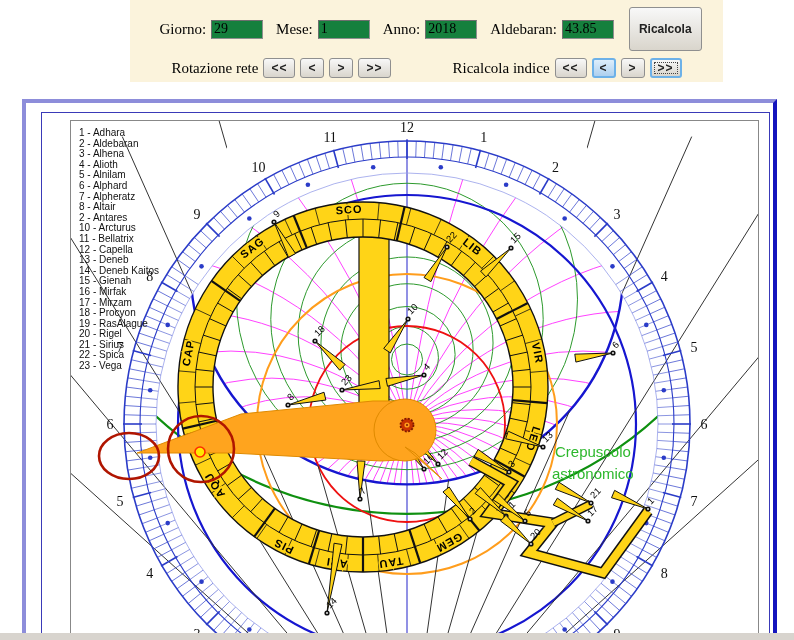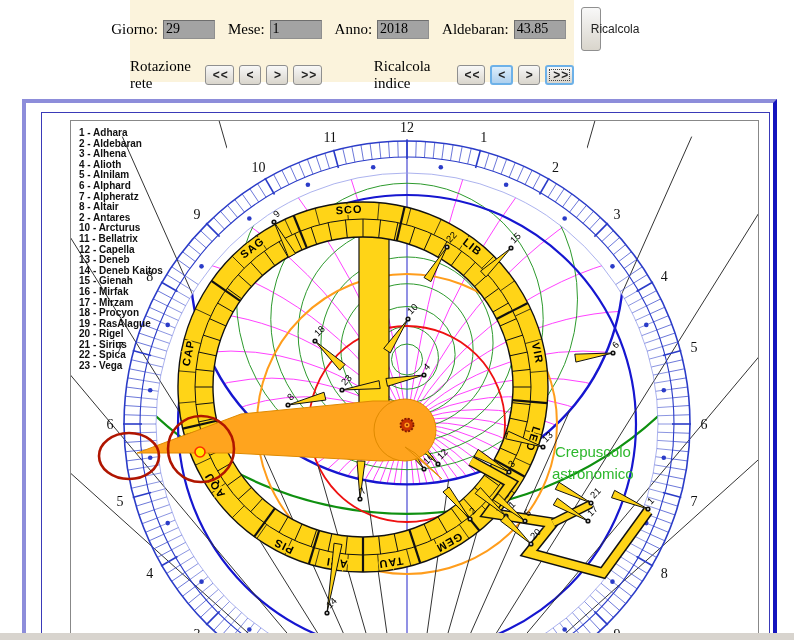--- a/index.html
+++ b/index.html
@@ -1,44 +1,44 @@
 <!DOCTYPE html>
 <html><head>
 <meta charset="utf-8">
 <style>
   html,body{margin:0;padding:0;width:794px;height:640px;overflow:hidden;background:#fff;
     font-family:"Liberation Serif",serif;}
   
-  .controls{position:absolute;left:130px;top:0;width:444px;height:82px;background:#fbf3dc;
+  .controls{position:absolute;left:130px;top:0;width:593px;height:82px;background:#fbf3dc;
     font-size:15px;color:#000;}
   .crow{display:flex;align-items:center;justify-content:center;gap:5px;}
   .crow1{padding-top:7px;}
   .crow2{padding-top:7px;}
   .crow3{padding-top:5px;}
   .clabel{margin-left:8px;white-space:nowrap;}
   .cinput{width:46px;height:17px;border:1px solid #8f8f8f;border-top-color:#6e6e6e;
-    border-left-color:#6e6e6e;background:#a3a3a3;font-family:"Liberation Serif",serif;
+    border-left-color:#6e6e6e;background:#15803d;font-family:"Liberation Serif",serif;
     font-size:14px;padding:0 2px;}
   .btn{font-family:"Liberation Sans",sans-serif;font-size:12px;color:#222;
     background:linear-gradient(#f8f8f8,#d9d5cc);border:1px solid #8f8f8f;border-radius:3px;
-    padding:14px 9px;min-width:18px;}
+    padding:14px 9px;min-width:18px;font-weight:bold;}
   .btn-arrow{font-weight:bold;letter-spacing:1px;padding:2px 7px;}
   .btn-hl{background:linear-gradient(#ddeefc,#aed0ee);border:2px solid #6db1e8;padding:1px 6px;}
   .btn-focus{border:2px solid #6db1e8;outline:1px dotted #444;outline-offset:-5px;padding:1px 6px;}
   .spacer{width:52px;}
   
   .frame-outer{position:absolute;left:22px;top:99px;width:755px;height:560px;
     border:4px solid;border-color:#8d8dda #1414bd #1414bd #8d8dda;background:#fff;box-sizing:border-box;}
   .frame-inner{position:absolute;left:41px;top:112px;width:729px;height:545px;
     border:1px solid #3a3ab8;background:#fff;box-sizing:border-box;}
   .canvas{position:absolute;left:70px;top:120px;width:687px;height:524px;
     border:1px solid #888;border-bottom:none;background:#fff;box-sizing:content-box;}
   .canvas svg{position:absolute;left:0;top:0;}
   .star-list{position:absolute;left:8px;top:7px;font-family:"Liberation Sans",sans-serif;
-    font-size:10px;line-height:10.6px;color:#111;z-index:5;font-weight:bold;}
+    font-size:10px;line-height:10.6px;color:#111;z-index:5;}
   .bottom-strip{position:absolute;left:0;top:633px;width:794px;height:7px;background:#d8d4ce;}
 </style>
 </head>
 <body>
 
 <div class="controls">
   <div class="crow crow1">
     <span class="clabel">Giorno:</span>
     <input class="cinput" value="29" style="">
     <span class="clabel">Mese:</span>

